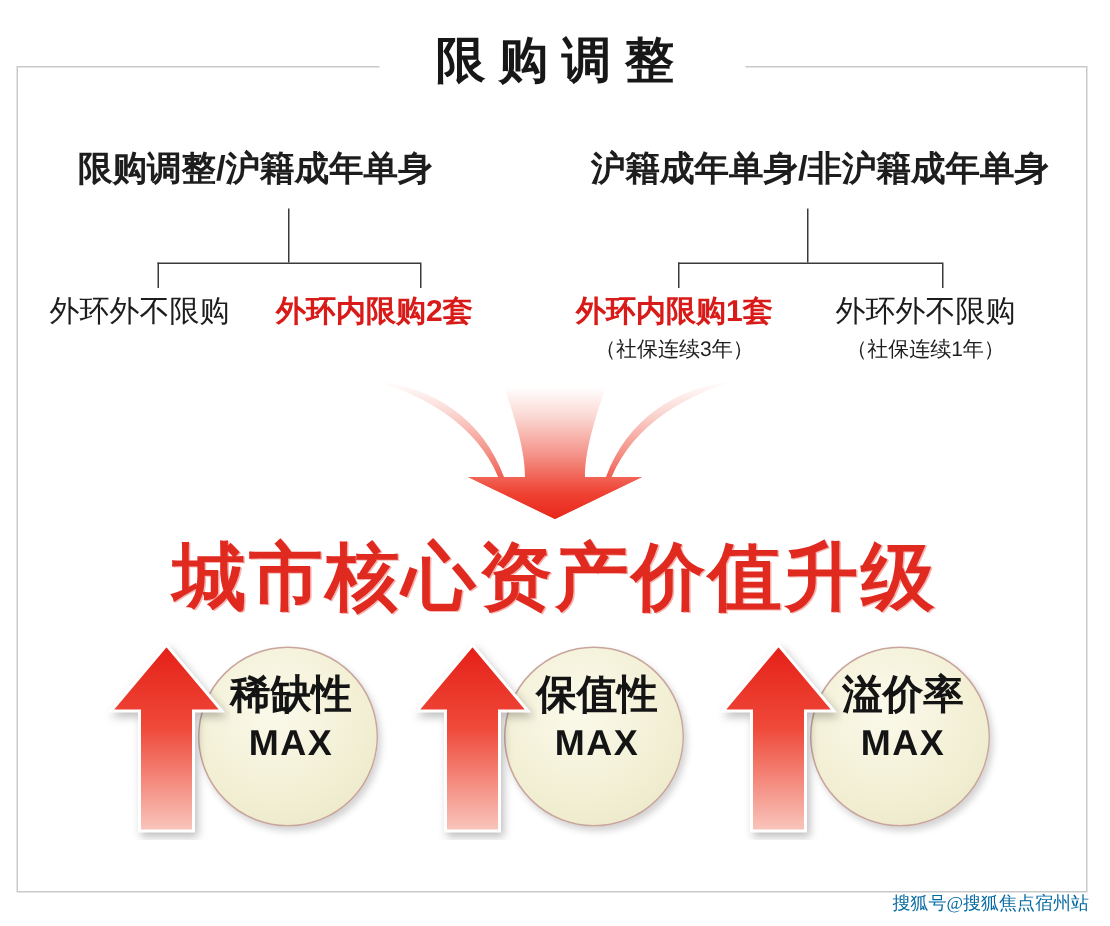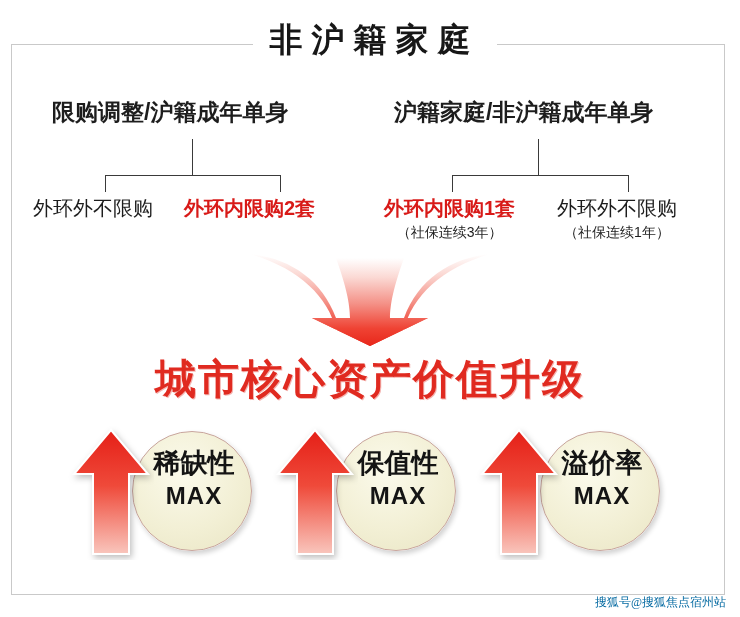--- a/index.html
+++ b/index.html
@@ -69,21 +69,21 @@
   #policy-2{left:184px;}
   #policy-3{left:384px;}
   #policy-4{left:557px;}
 
   
   #funnel{position:absolute;left:246px;top:252px;width:248px;height:94px;}
 
   
   #headline{
     position:absolute;left:0;top:352px;width:740px;text-align:center;
-    font-size:41px;font-weight:bold;color:#e02a20;letter-spacing:2px;
+    font-size:49px;font-weight:bold;color:#e02a20;letter-spacing:2px;
     text-shadow:1px 1px 0 rgba(224,42,32,.35);
   }
 
   
   #pillars{
     position:absolute;left:0;top:420px;width:740px;height:140px;
   }
   .pillar{position:absolute;top:0;width:200px;height:140px;}
   #pillar-0{left:68px;}
   #pillar-1{left:272px;}
@@ -110,24 +110,24 @@
     position:absolute;right:14px;top:594px;
     font-size:12px;color:#0369a1;white-space:nowrap;font-family:Liberation Serif, serif;
   }
 </style>
 </head>
 <body>
 
 <div id="frame"></div>
 <div id="frame-gap-left" class="frame-gap"></div>
 
-<div id="title">非沪籍家庭</div>
+<div id="title">限购调整</div>
 
 <div id="cat-head-local" class="cat-head">限购调整/沪籍成年单身</div>
-<div id="cat-head-nonlocal" class="cat-head">沪籍家庭/非沪籍成年单身</div>
+<div id="cat-head-nonlocal" class="cat-head">沪籍成年单身/非沪籍成年单身</div>
 
 <div id="stem-l" class="stem"></div>
 <div id="hbar-l" class="hbar"></div>
 <div id="tick-l1" class="tick"></div>
 <div id="tick-l2" class="tick"></div>
 
 <div id="stem-r" class="stem"></div>
 <div id="hbar-r" class="hbar"></div>
 <div id="tick-r1" class="tick"></div>
 <div id="tick-r2" class="tick"></div>

